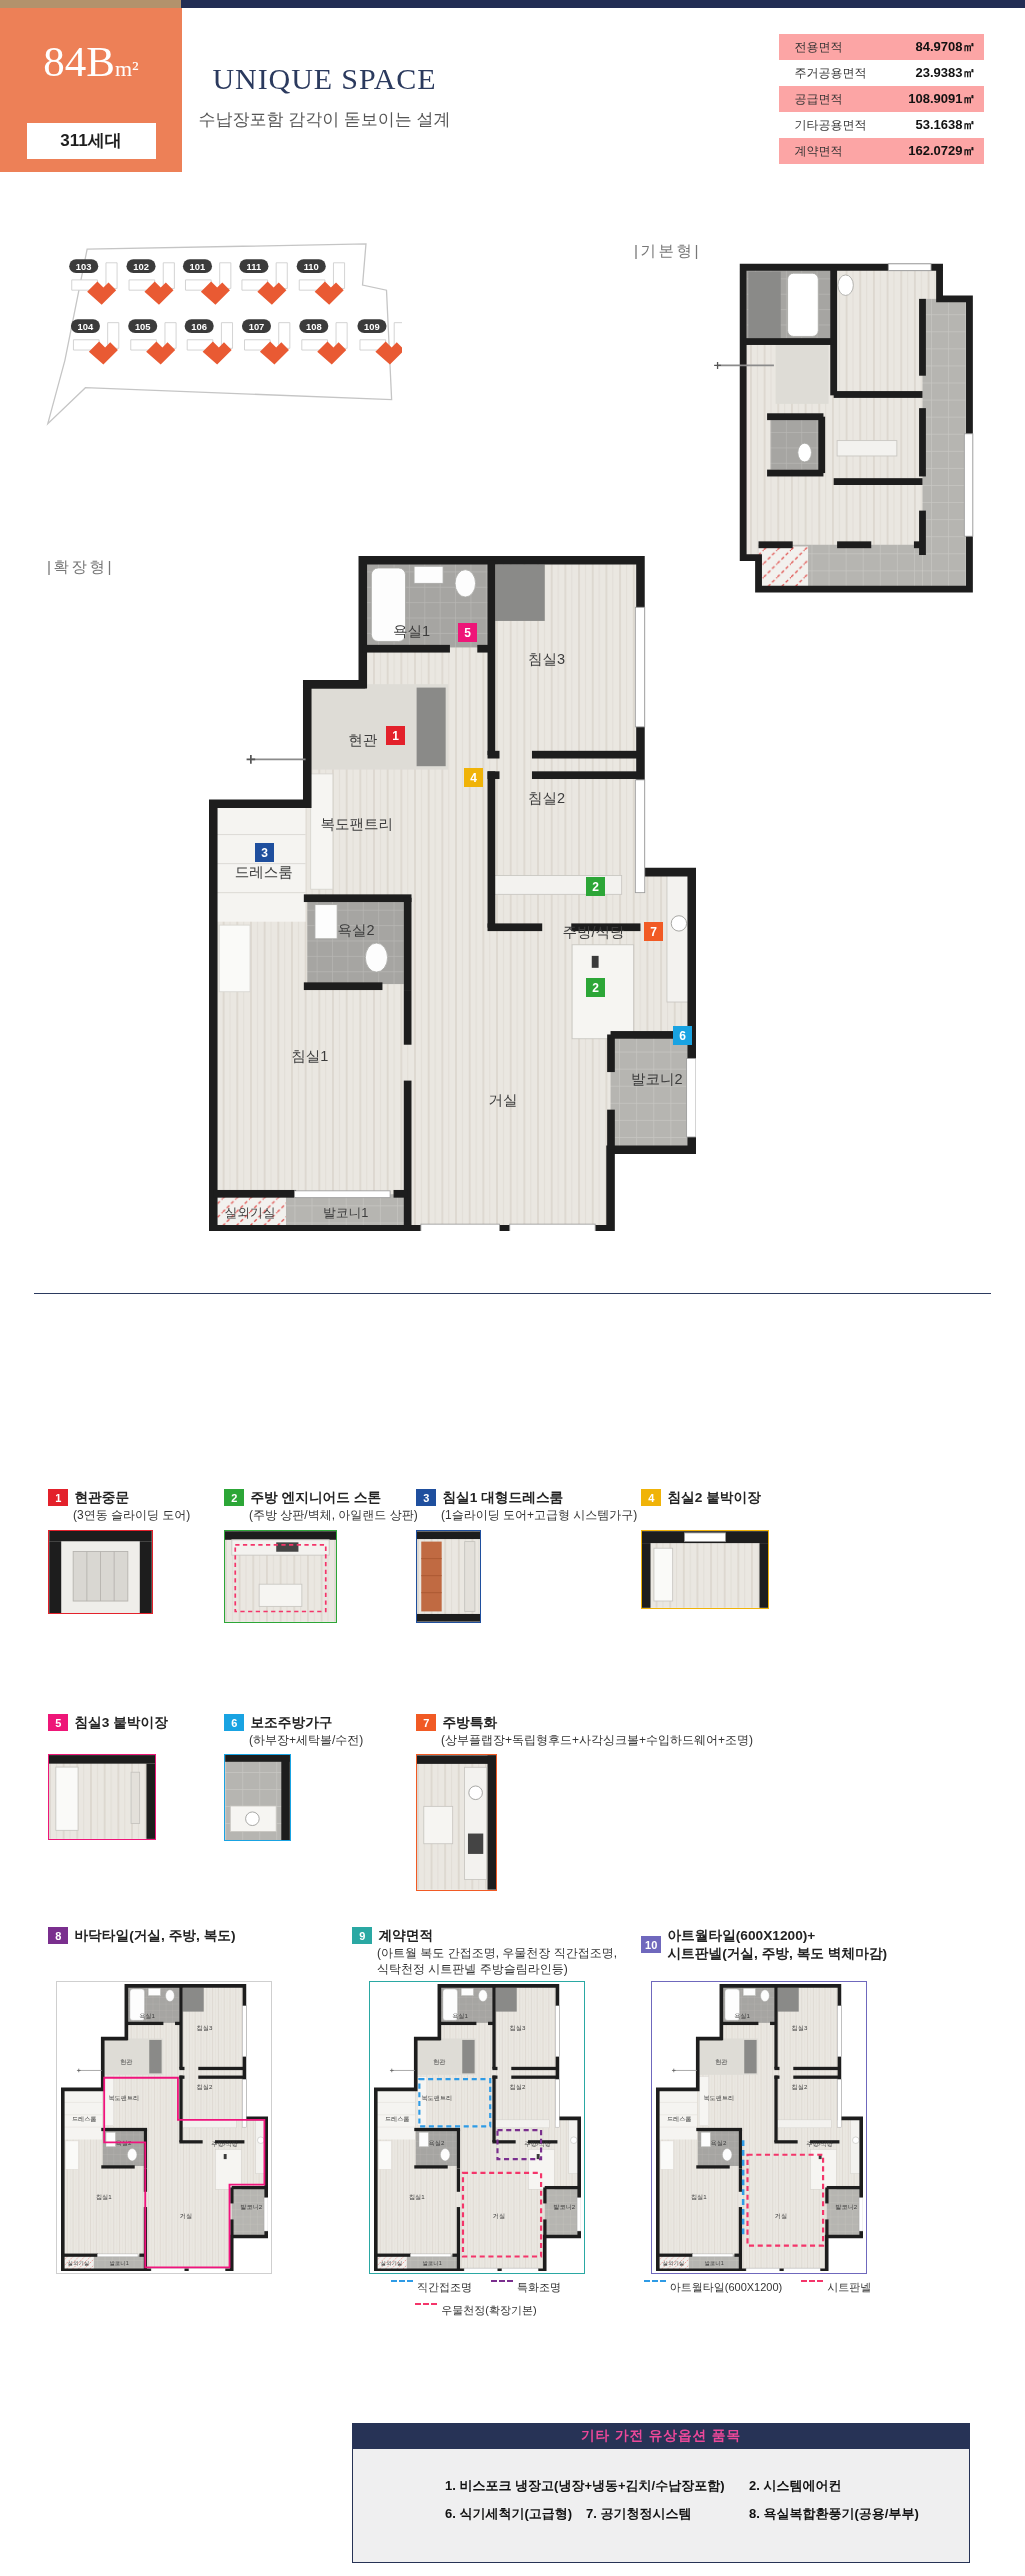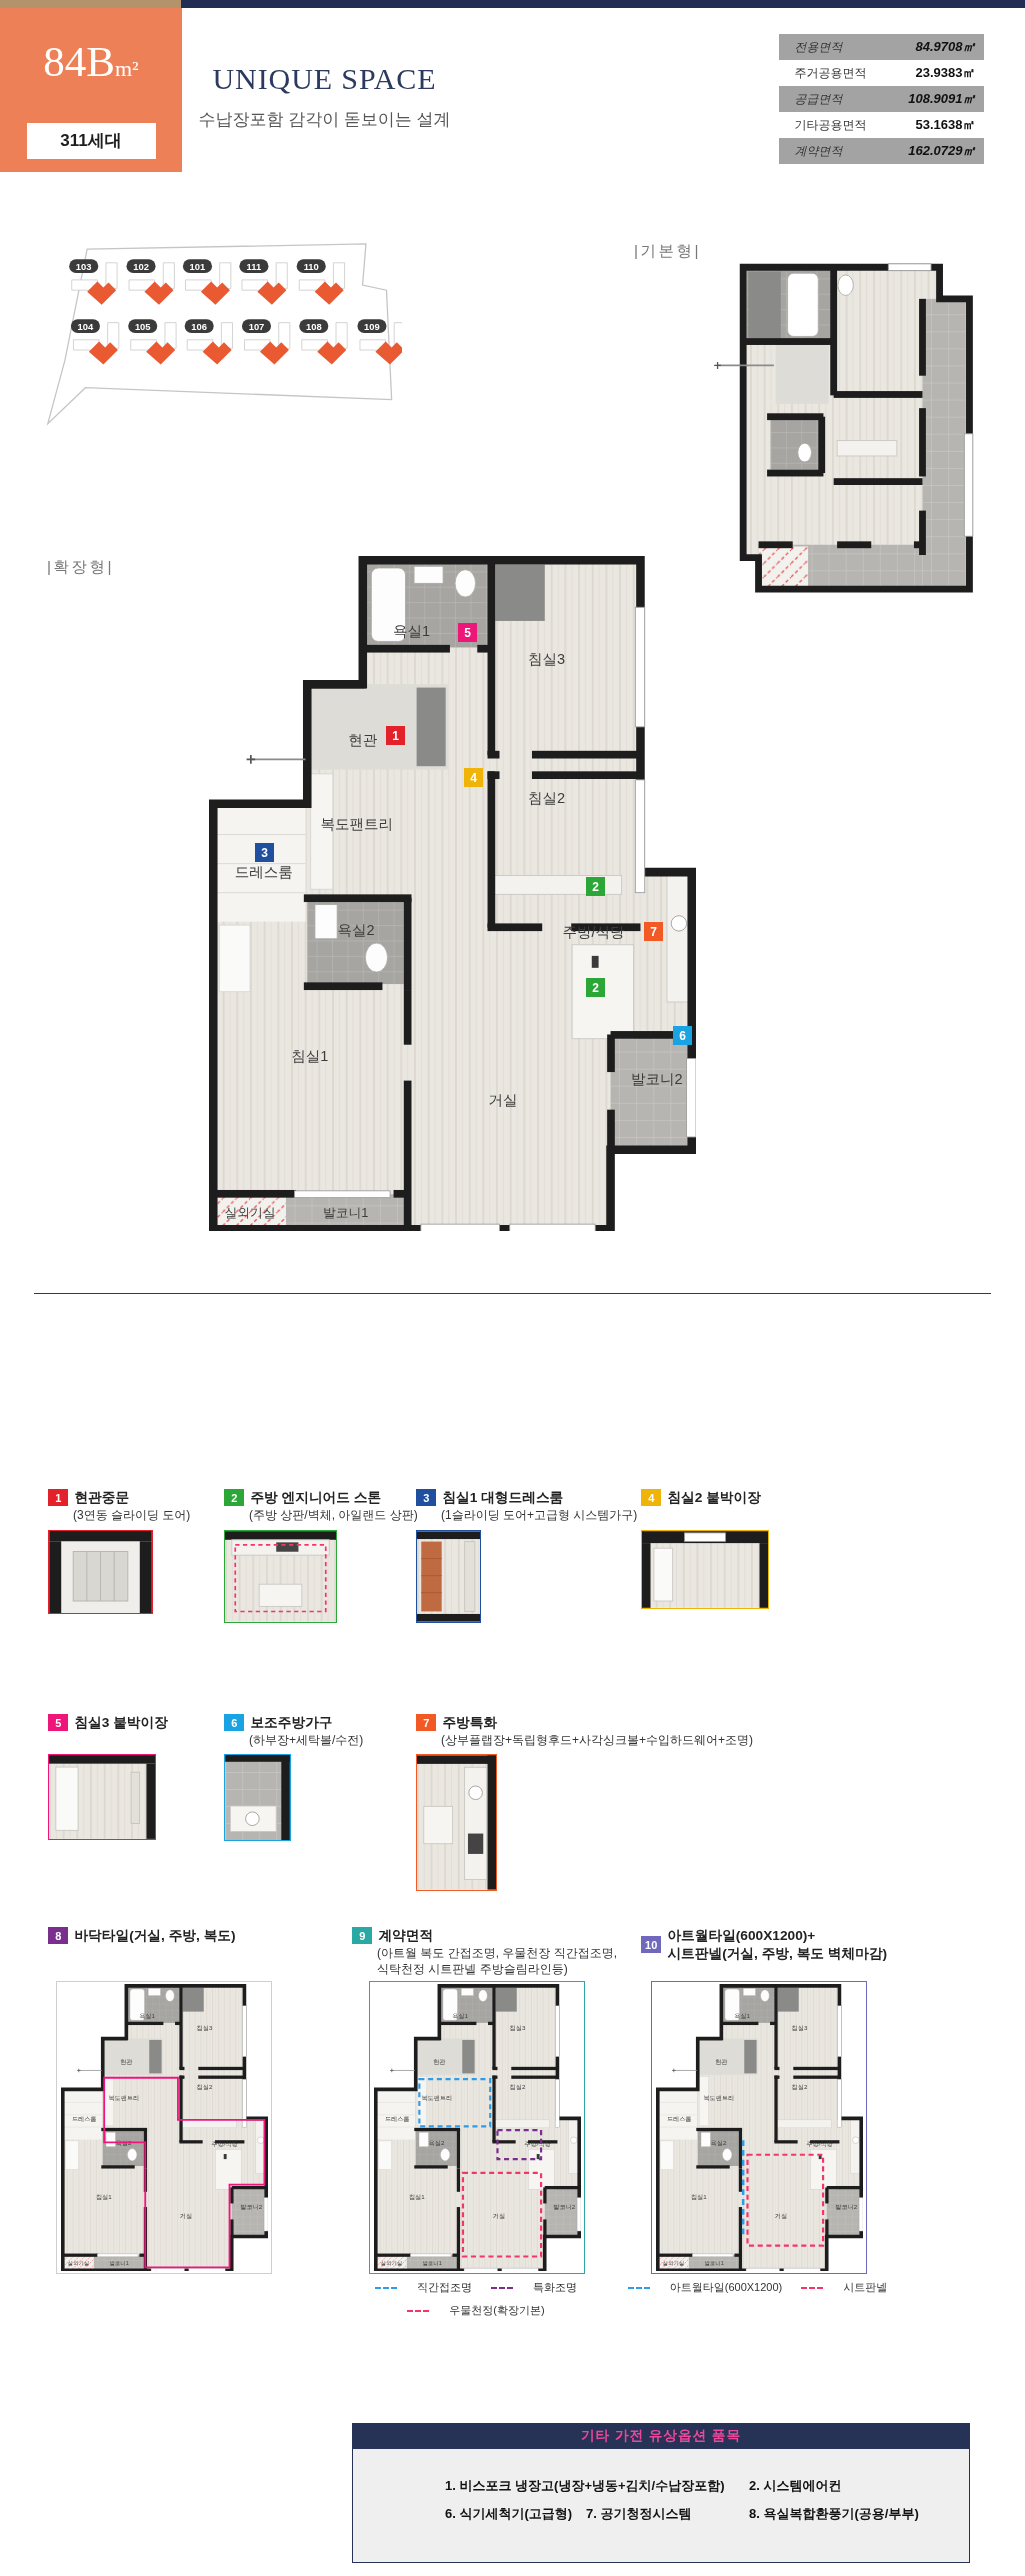--- a/index.html
+++ b/index.html
@@ -15,21 +15,21 @@
   .unit-txt .sup{font-size:22px;}
   .hh-box{position:absolute;left:26.5px;top:115px;width:129px;height:36px;background:#fff;
           display:flex;align-items:center;justify-content:center;font-size:17px;font-weight:700;color:#1d1d1d;}
   
   .main-title{position:absolute;left:188px;top:62px;width:273px;text-align:center;
               font-family:"Liberation Serif","DejaVu Serif",serif;font-size:30px;color:#2b3a5e;letter-spacing:0.9px;}
   .subtitle{position:absolute;left:188px;top:108px;width:273px;text-align:center;font-size:17px;color:#555;}
   
   .area-table{position:absolute;left:779px;top:34px;width:205px;font-size:12px;}
   .area-row{display:flex;height:26px;align-items:center;}
-  .area-row.g{background:#a3a3a3;font-style:italic;}
+  .area-row.g{background:#fca5a5;}
   .area-row .lb{padding-left:15.4px;color:#333;flex:1;}
   .area-row .vl{padding-right:8.5px;color:#111;font-weight:700;font-size:13px;}
   
   .plan-label{position:absolute;font-size:15.4px;color:#777;letter-spacing:2.6px;}
   
   .fp-badge{position:absolute;width:19px;height:19px;display:flex;align-items:center;justify-content:center;
             color:#fff;font-size:12px;font-weight:700;}
   .bc1{background:#e3212b;} .bc2{background:#2ca637;} .bc3{background:#1f4f9e;} .bc4{background:#f0b308;}
   .bc5{background:#ee1678;} .bc6{background:#19a3e2;} .bc7{background:#f15a24;} .bc8{background:#7a2f8e;}
   .bc9{background:#2aa8a3;} .bc10{background:#6f68bd;}
@@ -42,21 +42,21 @@
   
   .opt{position:absolute;white-space:nowrap;}
   .opt-head{display:flex;align-items:center;gap:6px;}
   .opt-badge{min-width:17px;height:17px;padding:0 1.7px;display:flex;align-items:center;justify-content:center;
              color:#fff;font-size:11px;font-weight:700;}
   .opt-title{font-size:13.7px;font-weight:700;color:#222;white-space:pre-line;line-height:1.3;}
   .opt-desc{margin-left:25px;font-size:12px;color:#333;white-space:pre-line;line-height:1.35;}
   .opt-img{position:absolute;border:1.7px solid #999;background:#f3f2ef;display:flex;align-items:center;justify-content:center;overflow:hidden;}
   
   .legend{position:absolute;display:flex;justify-content:center;gap:19px;font-size:11px;color:#333;}
-  .lg{display:flex;align-items:center;gap:20px;white-space:nowrap;}
+  .lg{display:flex;gap:4px;white-space:nowrap;}
   .dash{display:inline-block;width:22px;height:0;border-top:2.6px dashed #999;}
   
   .etc{position:absolute;}
   .etc-head{height:26px;background:#273356;color:#ec4899;font-size:13.7px;font-weight:700;
             display:flex;align-items:center;justify-content:center;letter-spacing:0.9px;}
   .etc-body{background:#efeff0;border:0.9px solid #273356;border-top:none;height:85px;padding-top:28px;box-sizing:content-box;}
   .etc-row{position:relative;height:28px;font-size:13px;font-weight:600;color:#111;}
   .etc-row span{position:absolute;top:0;white-space:nowrap;}
   svg text{font-family:"Liberation Sans","DejaVu Sans",sans-serif;}
 </style>

